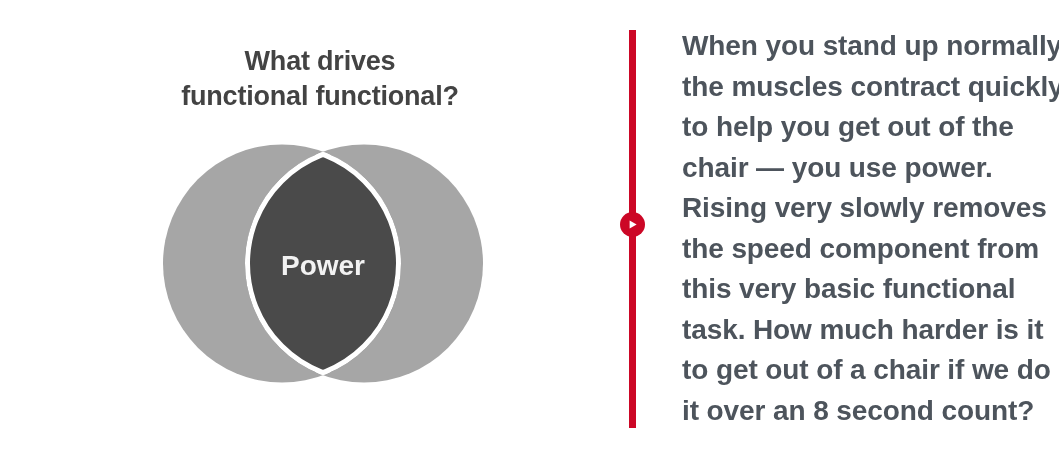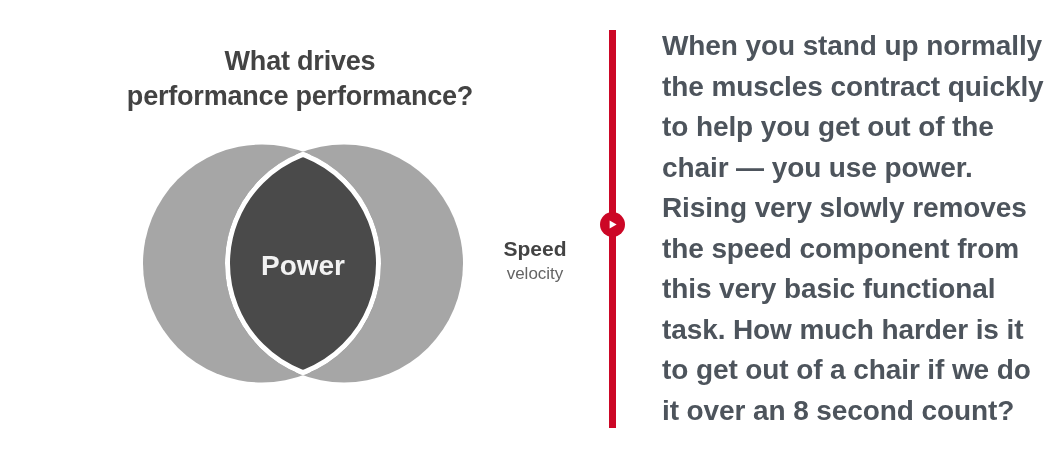--- a/index.html
+++ b/index.html
@@ -12,20 +12,21 @@
     height: 463px;
     font-family: "Liberation Sans", sans-serif;
     overflow: hidden;
     position: relative;
   }
 
   #stage {
     position: absolute;
     inset: 0;
     display: block;
+    margin-left: 20px;
   }
 
   
   #left-panel {
     position: absolute;
     left: 0;
     top: 0;
     width: 600px;
     height: 463px;
   }
@@ -133,21 +134,21 @@
 </style>
 </head>
 <body>
 
 <div id="stage">
 
   <div id="left-panel">
 
     <div id="diagram-title">
       <span class="tline">What drives</span>
-      <span class="tline">performance performance?</span>
+      <span class="tline">functional functional?</span>
     </div>
 
     <div id="venn-wrap">
       <svg id="venn-svg" width="320" height="239" viewBox="0 0 320 239">
         <defs>
           <clipPath id="clip-left">
             <circle cx="119" cy="119.5" r="119"></circle>
           </clipPath>
         </defs>
 
@@ -168,24 +169,20 @@
           <circle cx="119" cy="119.5" r="116.5" fill="none" stroke="#ffffff" stroke-width="5"></circle>
         </g>
       </svg>
     </div>
 
     <div id="venn-center-label">
       <span>Power</span>
     </div>
 
 
-    <div id="label-speed" class="side-label">
-      <span class="lbl-main">Speed</span>
-      <span class="lbl-sub">velocity</span>
-    </div>
 
   </div>
 
   <div id="right-panel">
 
     <div id="timeline-rule"></div>
 
     <div id="play-marker">
       <svg width="13" height="13" viewBox="0 0 13 13" aria-hidden="true">
         <polygon points="3.6,2.4 10.6,6.5 3.6,10.6" fill="#ffffff"></polygon>

